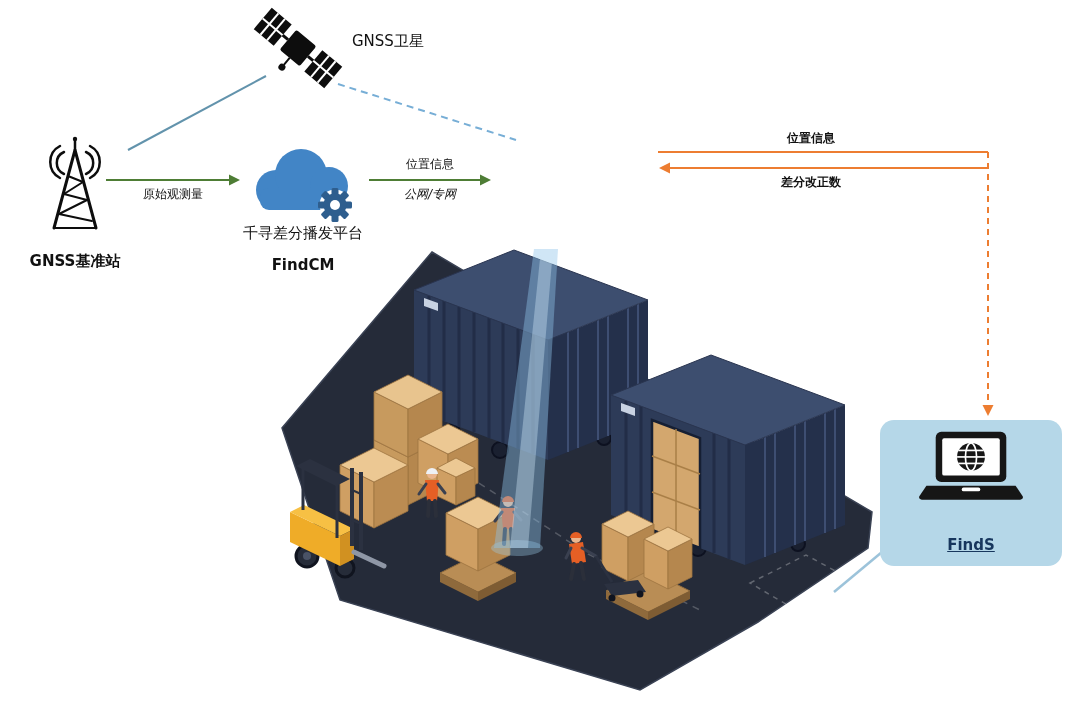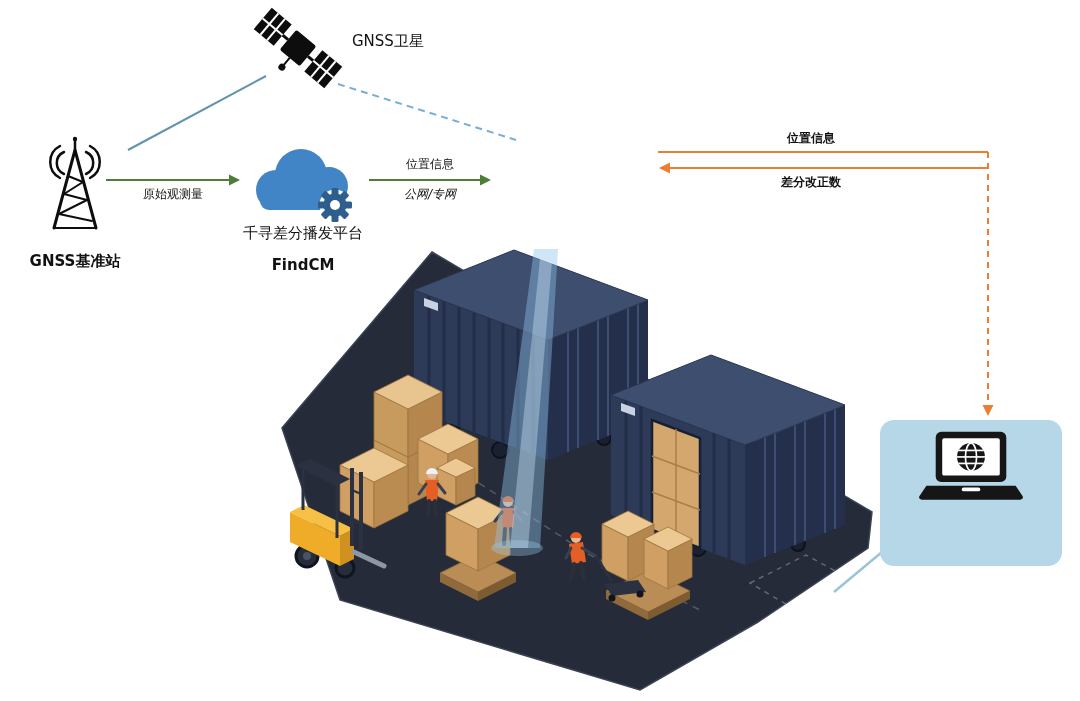--- a/index.html
+++ b/index.html
@@ -291,15 +291,16 @@
       <circle cx="56" cy="27" r="15" fill="#161616"></circle>
       <g stroke="#ffffff" stroke-width="1.8" fill="none">
         <ellipse cx="56" cy="27" rx="6" ry="15"></ellipse>
         <line x1="42.4" y1="20" x2="69.6" y2="20"></line>
         <line x1="41" y1="27" x2="71" y2="27"></line>
         <line x1="42.4" y1="34" x2="69.6" y2="34"></line>
       </g>
       <path d="M8,58 L104,58 L112,70 a3,3 0 0 1 -3,3 L3,73 a3,3 0 0 1 -3,-3 z" fill="#161616"></path>
       <rect x="46" y="60" width="20" height="4" rx="2" fill="#ffffff"></rect>
     </svg>
+    <div class="cap big underline" style="top:116px;">FindS</div>
   </div>
 
 </div>
 
 </body></html>

